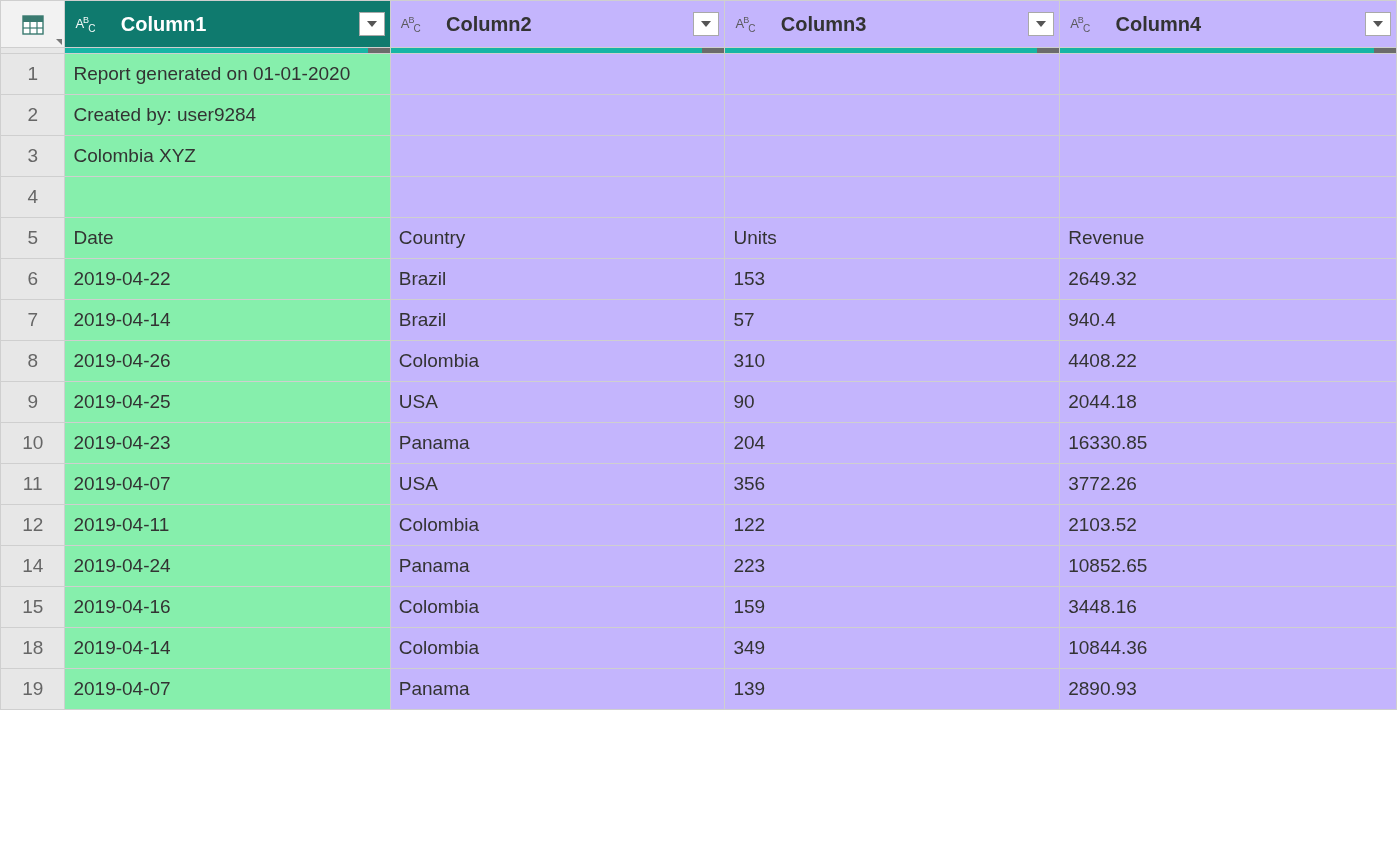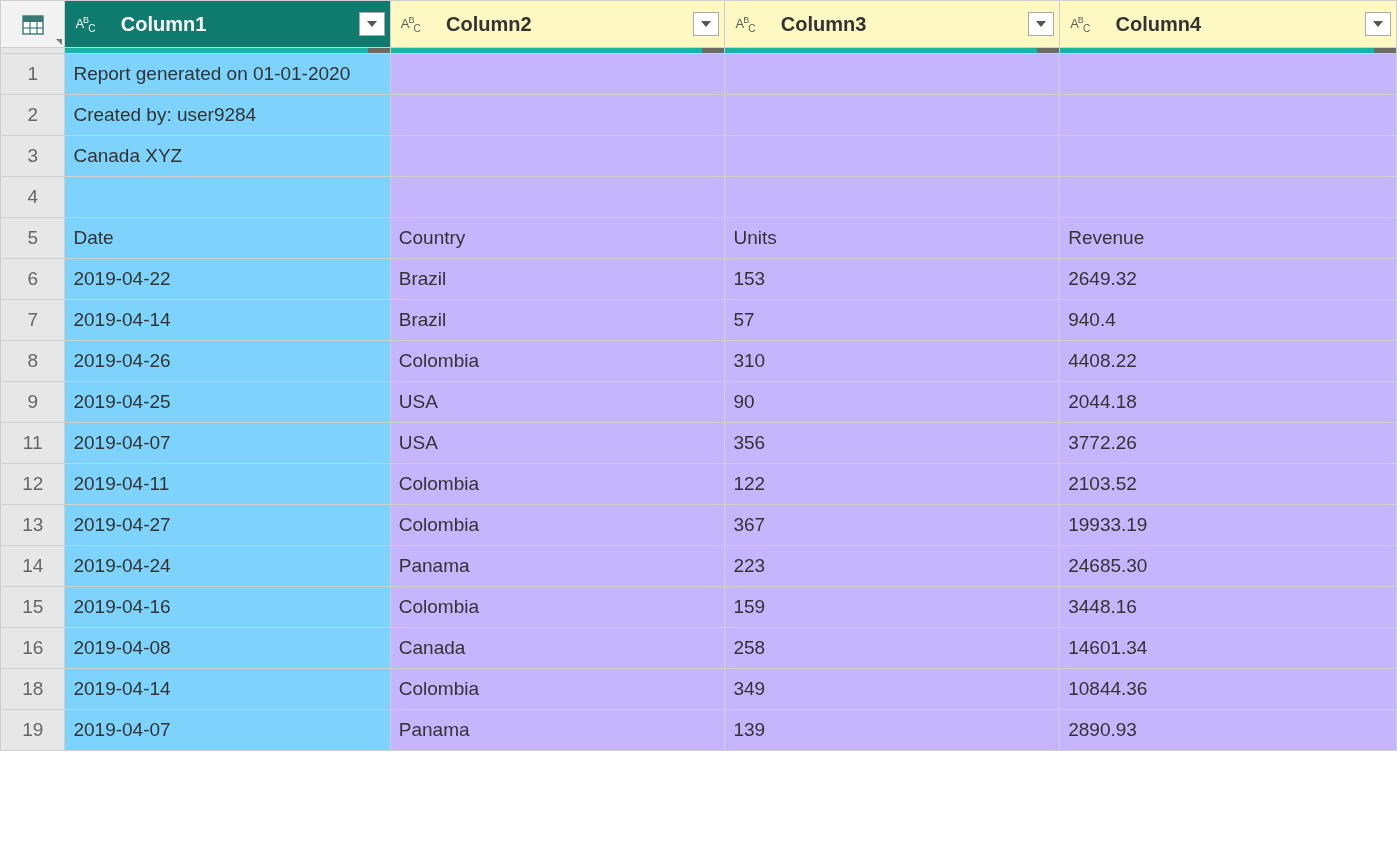--- a/index.html
+++ b/index.html
@@ -30,21 +30,21 @@
   
   .gutter {
     width: 62px;
     min-width: 62px;
     text-align: center;
     background: #e7e7e7;
     color: #666;
     font-size: 19px;
   }
   
-  .hdr .cell { background: #fef9c3; height: 47px; }
+  .hdr .cell { background: #c4b5fd; height: 47px; }
   .hdr .cell.selected {
     background: #0f7a6e; 
     color: #fff;
   }
   .hdr .gutter {
     background: #f2f2f2;
     position: relative;
   }
   .hdr .colcell {
     position: relative;
@@ -114,21 +114,21 @@
   .accent-row .accent::after {
     content: "";
     position: absolute;
     right: 0; top: 0; bottom: 0;
     width: 22px;
     background: #6b6b6b;
   }
   .accent-row .accent.first::after { background:#6b6b6b; }
   
   .data .gutter { background: #e7e7e7; }
-  .data .c1 { background: #7dd3fc; }
+  .data .c1 { background: #86efac; }
   .data .c2, .data .c3, .data .c4 { background: #c4b5fd; }
   .c1 { width: 313px; }
   .c2 { width: 322px; }
   .c3 { width: 322px; }
   .c4 { width: 324px; }
 </style>
 </head>
 <body>
 
 <div class="grid">
@@ -205,21 +205,21 @@
     </div>
     <div class="row data">
       <div class="cell gutter">2</div>
       <div class="cell c1">Created by: user9284</div>
       <div class="cell c2"></div>
       <div class="cell c3"></div>
       <div class="cell c4"></div>
     </div>
     <div class="row data">
       <div class="cell gutter">3</div>
-      <div class="cell c1">Canada XYZ</div>
+      <div class="cell c1">Colombia XYZ</div>
       <div class="cell c2"></div>
       <div class="cell c3"></div>
       <div class="cell c4"></div>
     </div>
     <div class="row data">
       <div class="cell gutter">4</div>
       <div class="cell c1"></div>
       <div class="cell c2"></div>
       <div class="cell c3"></div>
       <div class="cell c4"></div>
@@ -253,62 +253,55 @@
       <div class="cell c4">4408.22</div>
     </div>
     <div class="row data">
       <div class="cell gutter">9</div>
       <div class="cell c1">2019-04-25</div>
       <div class="cell c2">USA</div>
       <div class="cell c3">90</div>
       <div class="cell c4">2044.18</div>
     </div>
     <div class="row data">
+      <div class="cell gutter">10</div>
+      <div class="cell c1">2019-04-23</div>
+      <div class="cell c2">Panama</div>
+      <div class="cell c3">204</div>
+      <div class="cell c4">16330.85</div>
+    </div>
+    <div class="row data">
       <div class="cell gutter">11</div>
       <div class="cell c1">2019-04-07</div>
       <div class="cell c2">USA</div>
       <div class="cell c3">356</div>
       <div class="cell c4">3772.26</div>
     </div>
     <div class="row data">
       <div class="cell gutter">12</div>
       <div class="cell c1">2019-04-11</div>
       <div class="cell c2">Colombia</div>
       <div class="cell c3">122</div>
       <div class="cell c4">2103.52</div>
     </div>
     <div class="row data">
-      <div class="cell gutter">13</div>
-      <div class="cell c1">2019-04-27</div>
-      <div class="cell c2">Colombia</div>
-      <div class="cell c3">367</div>
-      <div class="cell c4">19933.19</div>
-    </div>
-    <div class="row data">
       <div class="cell gutter">14</div>
       <div class="cell c1">2019-04-24</div>
       <div class="cell c2">Panama</div>
       <div class="cell c3">223</div>
-      <div class="cell c4">24685.30</div>
+      <div class="cell c4">10852.65</div>
     </div>
     <div class="row data">
       <div class="cell gutter">15</div>
       <div class="cell c1">2019-04-16</div>
       <div class="cell c2">Colombia</div>
       <div class="cell c3">159</div>
       <div class="cell c4">3448.16</div>
     </div>
     <div class="row data">
-      <div class="cell gutter">16</div>
-      <div class="cell c1">2019-04-08</div>
-      <div class="cell c2">Canada</div>
-      <div class="cell c3">258</div>
-      <div class="cell c4">14601.34</div>
-    </div>
-    <div class="row data">
       <div class="cell gutter">18</div>
       <div class="cell c1">2019-04-14</div>
       <div class="cell c2">Colombia</div>
       <div class="cell c3">349</div>
       <div class="cell c4">10844.36</div>
     </div>
     <div class="row data">
       <div class="cell gutter">19</div>
       <div class="cell c1">2019-04-07</div>
       <div class="cell c2">Panama</div>

